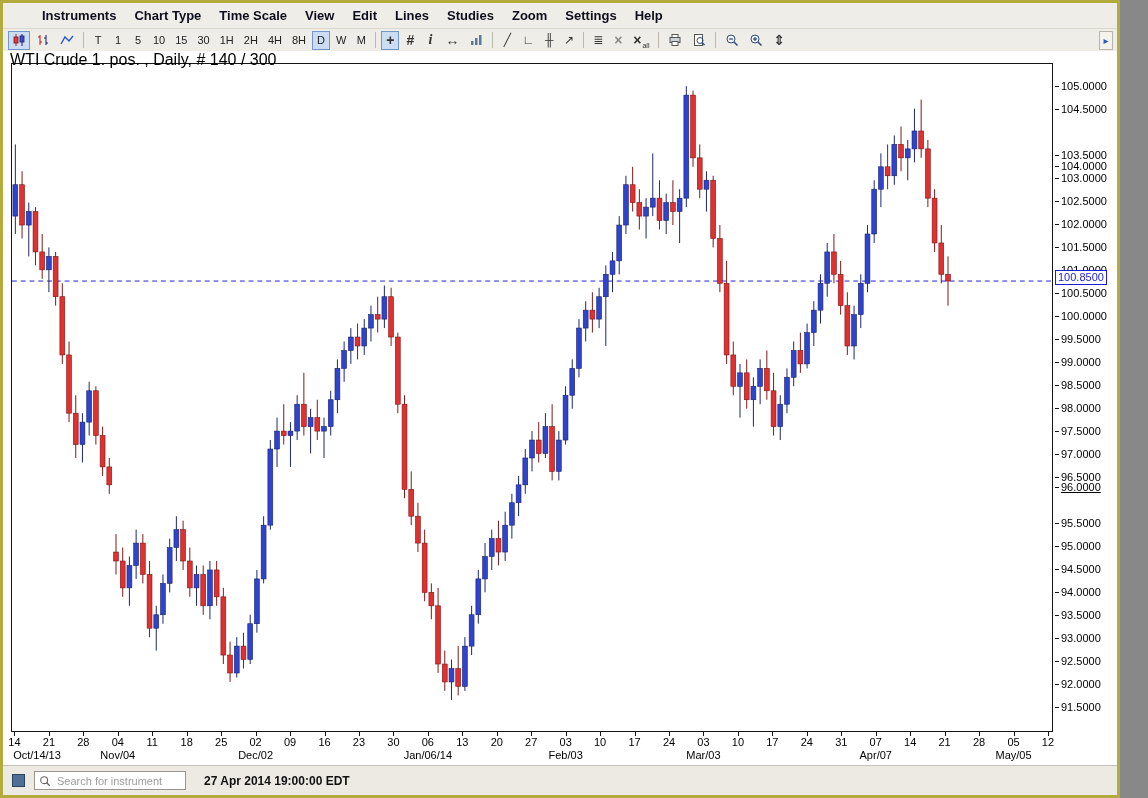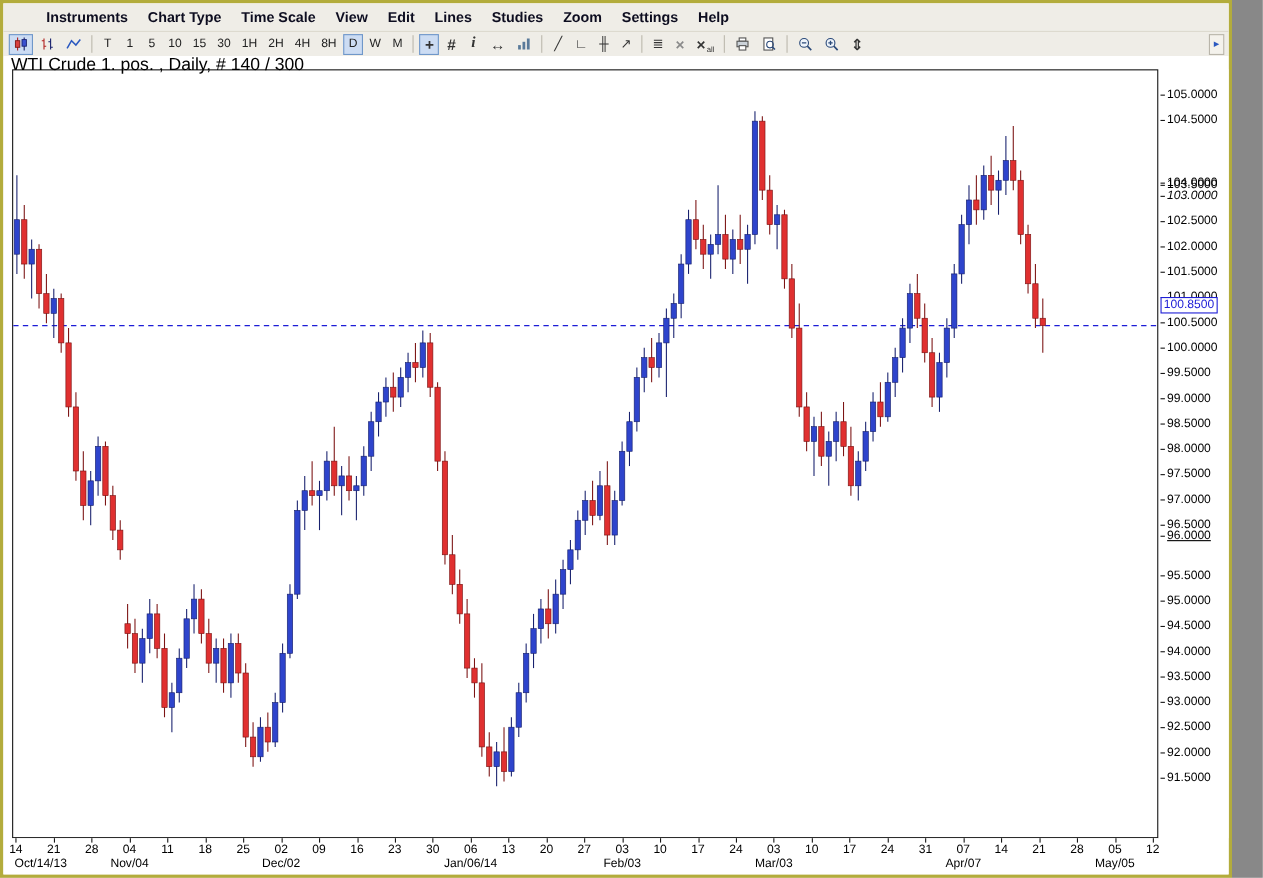--- a/index.html
+++ b/index.html
@@ -833,22 +833,22 @@
             <rect x="958.7" y="207" width="5" height="6.90000000000029" fill="#e03030" stroke="#7c1414" stroke-width="0.6"></rect>
           </g>
         </svg>
     </div>
 
     <div class="y-axis" id="y-axis">
       <div class="price-flag" id="price-flag" style="top: 206.9px;">100.8500</div>
     <div class="ylabel" style="top: 17px;">105.0000</div>
         <div class="ylabel" style="top: 40px;">104.5000</div>
         <div class="ylabel" style="top: 63px; margin-top: 34px;">104.0000</div>
-        <div class="ylabel" style="top: 86px; margin-top: 13px;">103.5000</div>
-        <div class="ylabel" style="top: 109px; font-style: italic;">103.0000</div>
+        <div class="ylabel" style="top: 86px;">103.5000</div>
+        <div class="ylabel" style="top: 109px;">103.0000</div>
         <div class="ylabel" style="top: 132px;">102.5000</div>
         <div class="ylabel" style="top: 155px;">102.0000</div>
         <div class="ylabel" style="top: 178px;">101.5000</div>
         <div class="ylabel" style="top: 201px;">101.0000</div>
         <div class="ylabel" style="top: 224px;">100.5000</div>
         <div class="ylabel" style="top: 247px;">100.0000</div>
         <div class="ylabel" style="top: 270px;">99.5000</div>
         <div class="ylabel" style="top: 293px;">99.0000</div>
         <div class="ylabel" style="top: 316px;">98.5000</div>
         <div class="ylabel" style="top: 339px;">98.0000</div>
@@ -934,14 +934,25 @@
         <div class="xdate" style="left: 106.8px;">Nov/04</div>
         <div class="xdate" style="left: 244.606px;">Dec/02</div>
         <div class="xdate" style="left: 416.865px;">Jan/06/14</div>
         <div class="xdate" style="left: 554.671px;">Feb/03</div>
         <div class="xdate" style="left: 692.477px;">Mar/03</div>
         <div class="xdate" style="left: 864.735px;">Apr/07</div>
         <div class="xdate" style="left: 1002.54px;">May/05</div>
       </div>
   </div>
 
+  <div class="statusbar">
+    <div class="panel-square"></div>
+    <div class="search-box">
+      <svg width="12" height="12" viewBox="0 0 14 14">
+          <circle cx="6" cy="6" r="4" fill="none" stroke="#666" stroke-width="1.3"></circle>
+          <line x1="9" y1="9" x2="12.5" y2="12.5" stroke="#666" stroke-width="1.5"></line>
+        </svg>
+      <input type="text" placeholder="Search for instrument" style="">
+    </div>
+    <span class="timestamp">27 Apr 2014 19:00:00 EDT</span>
+  </div>
 
 </div>
 
 </body></html>

